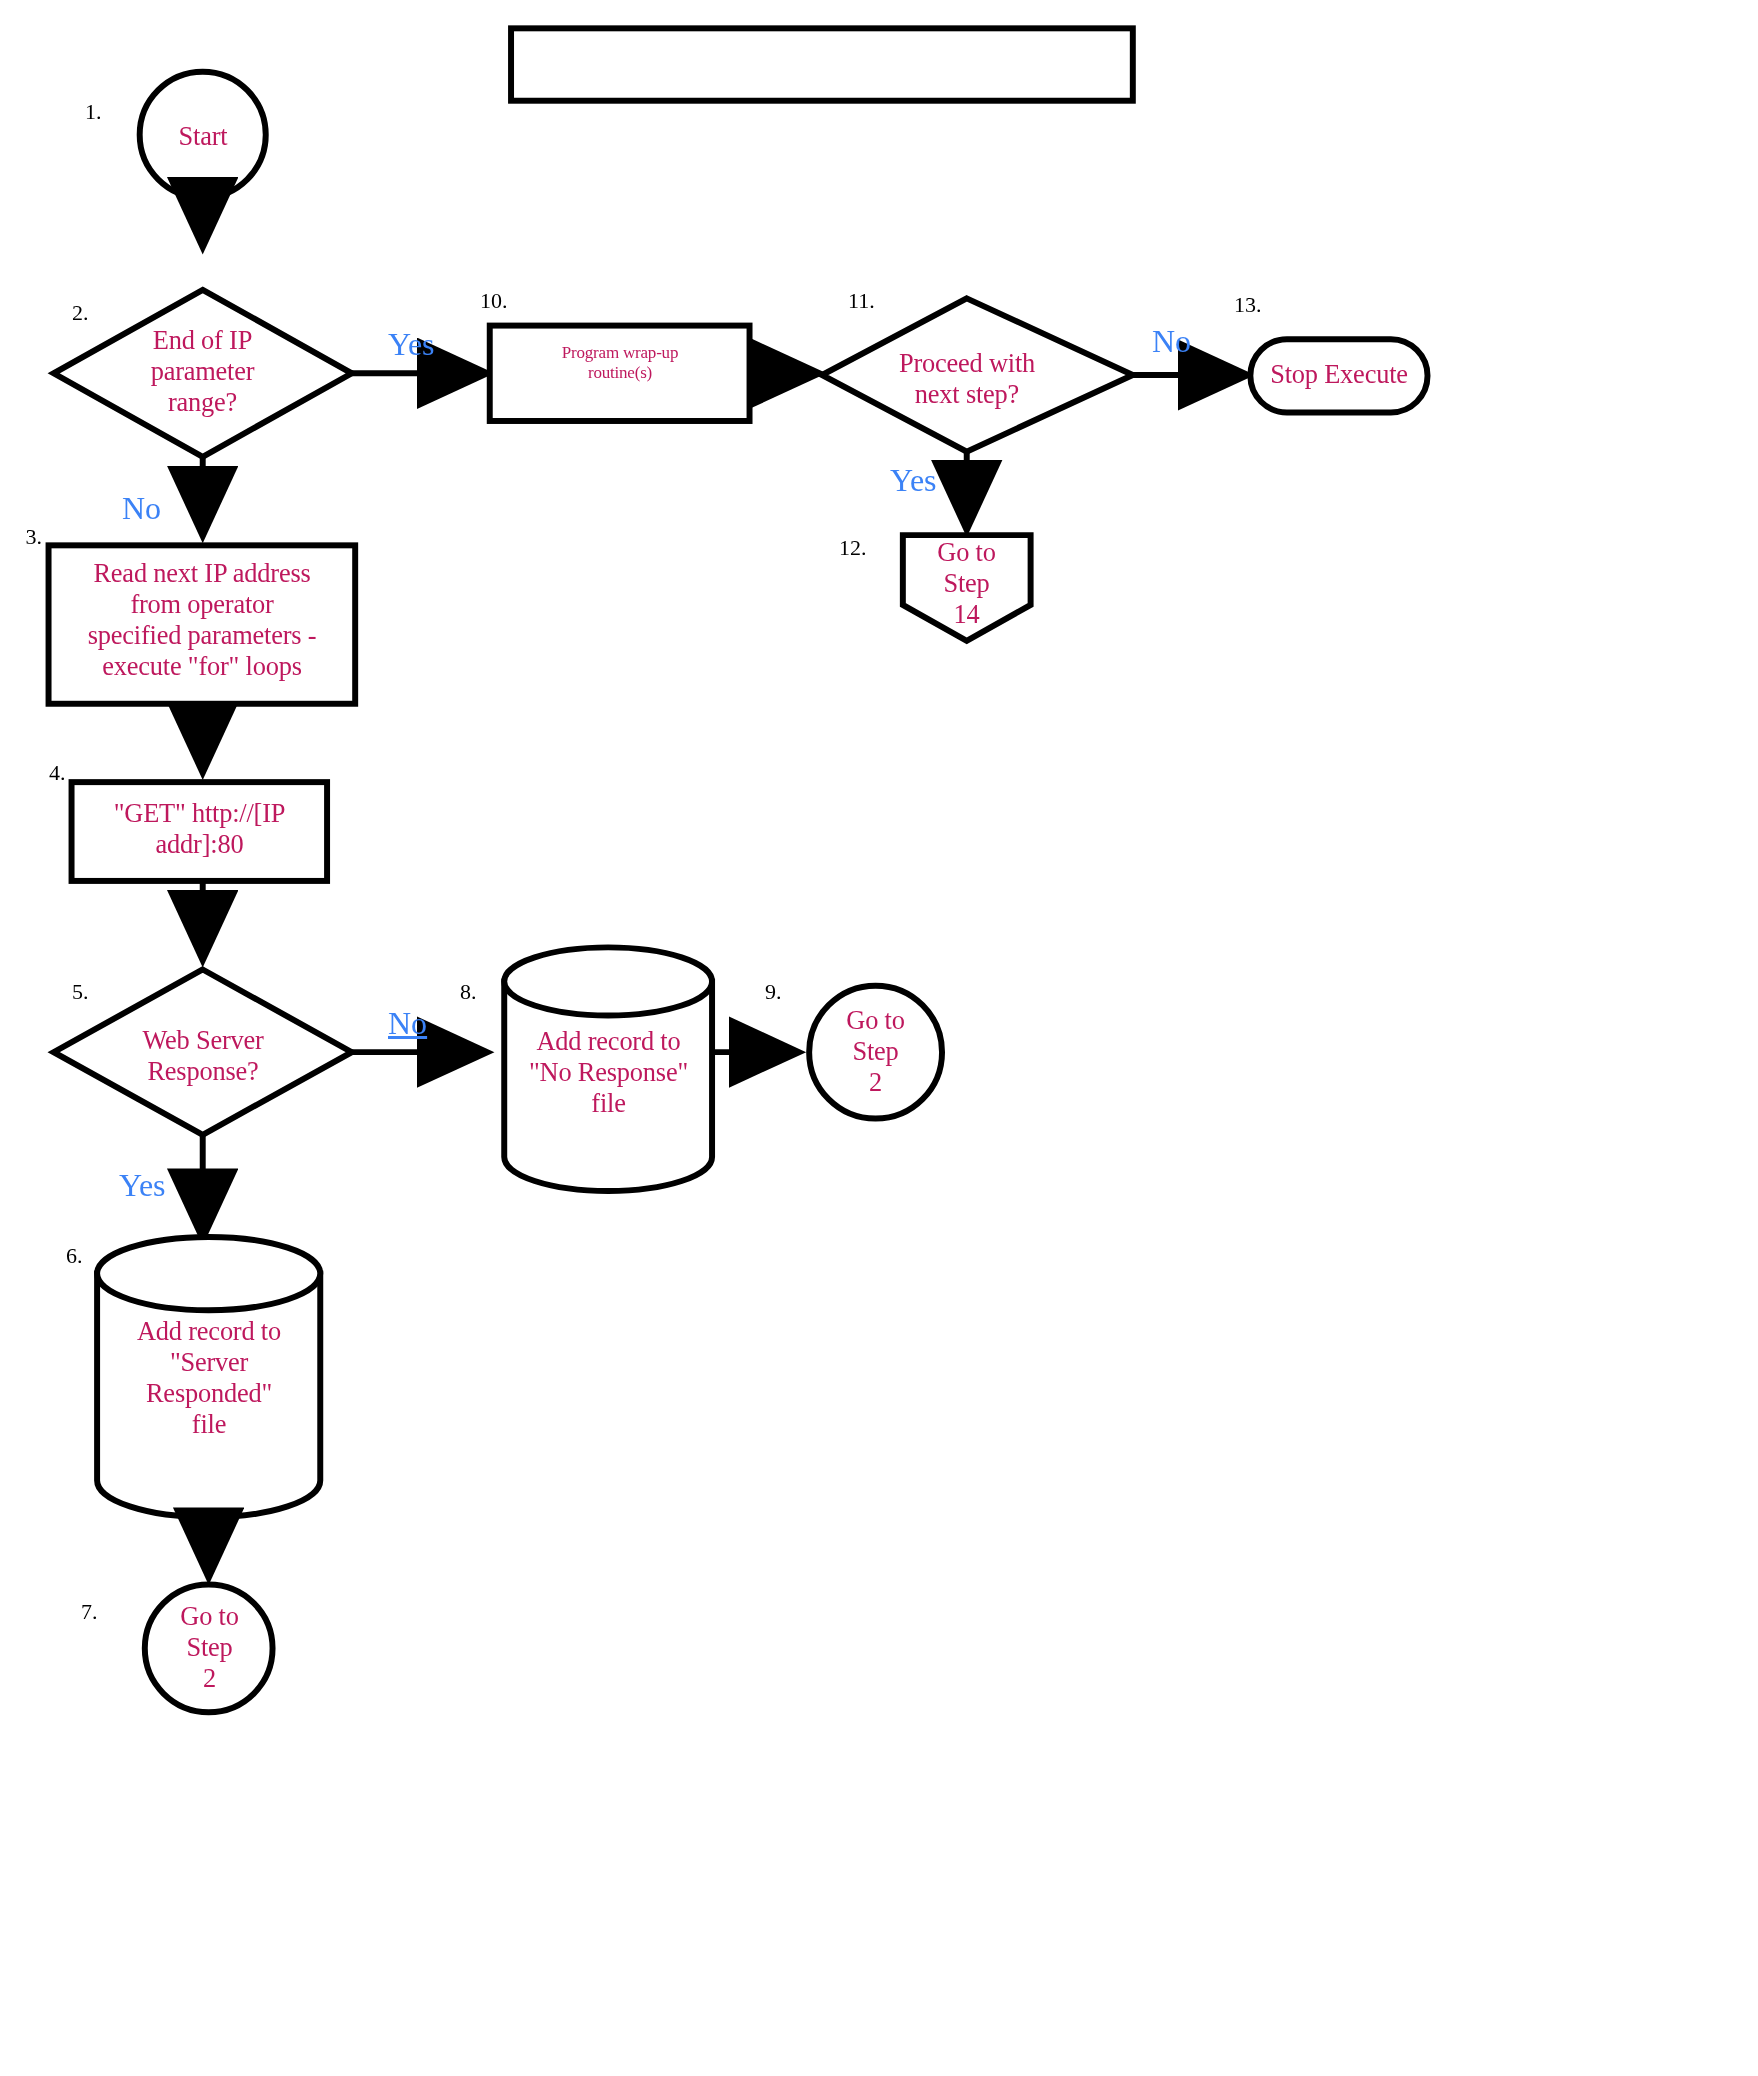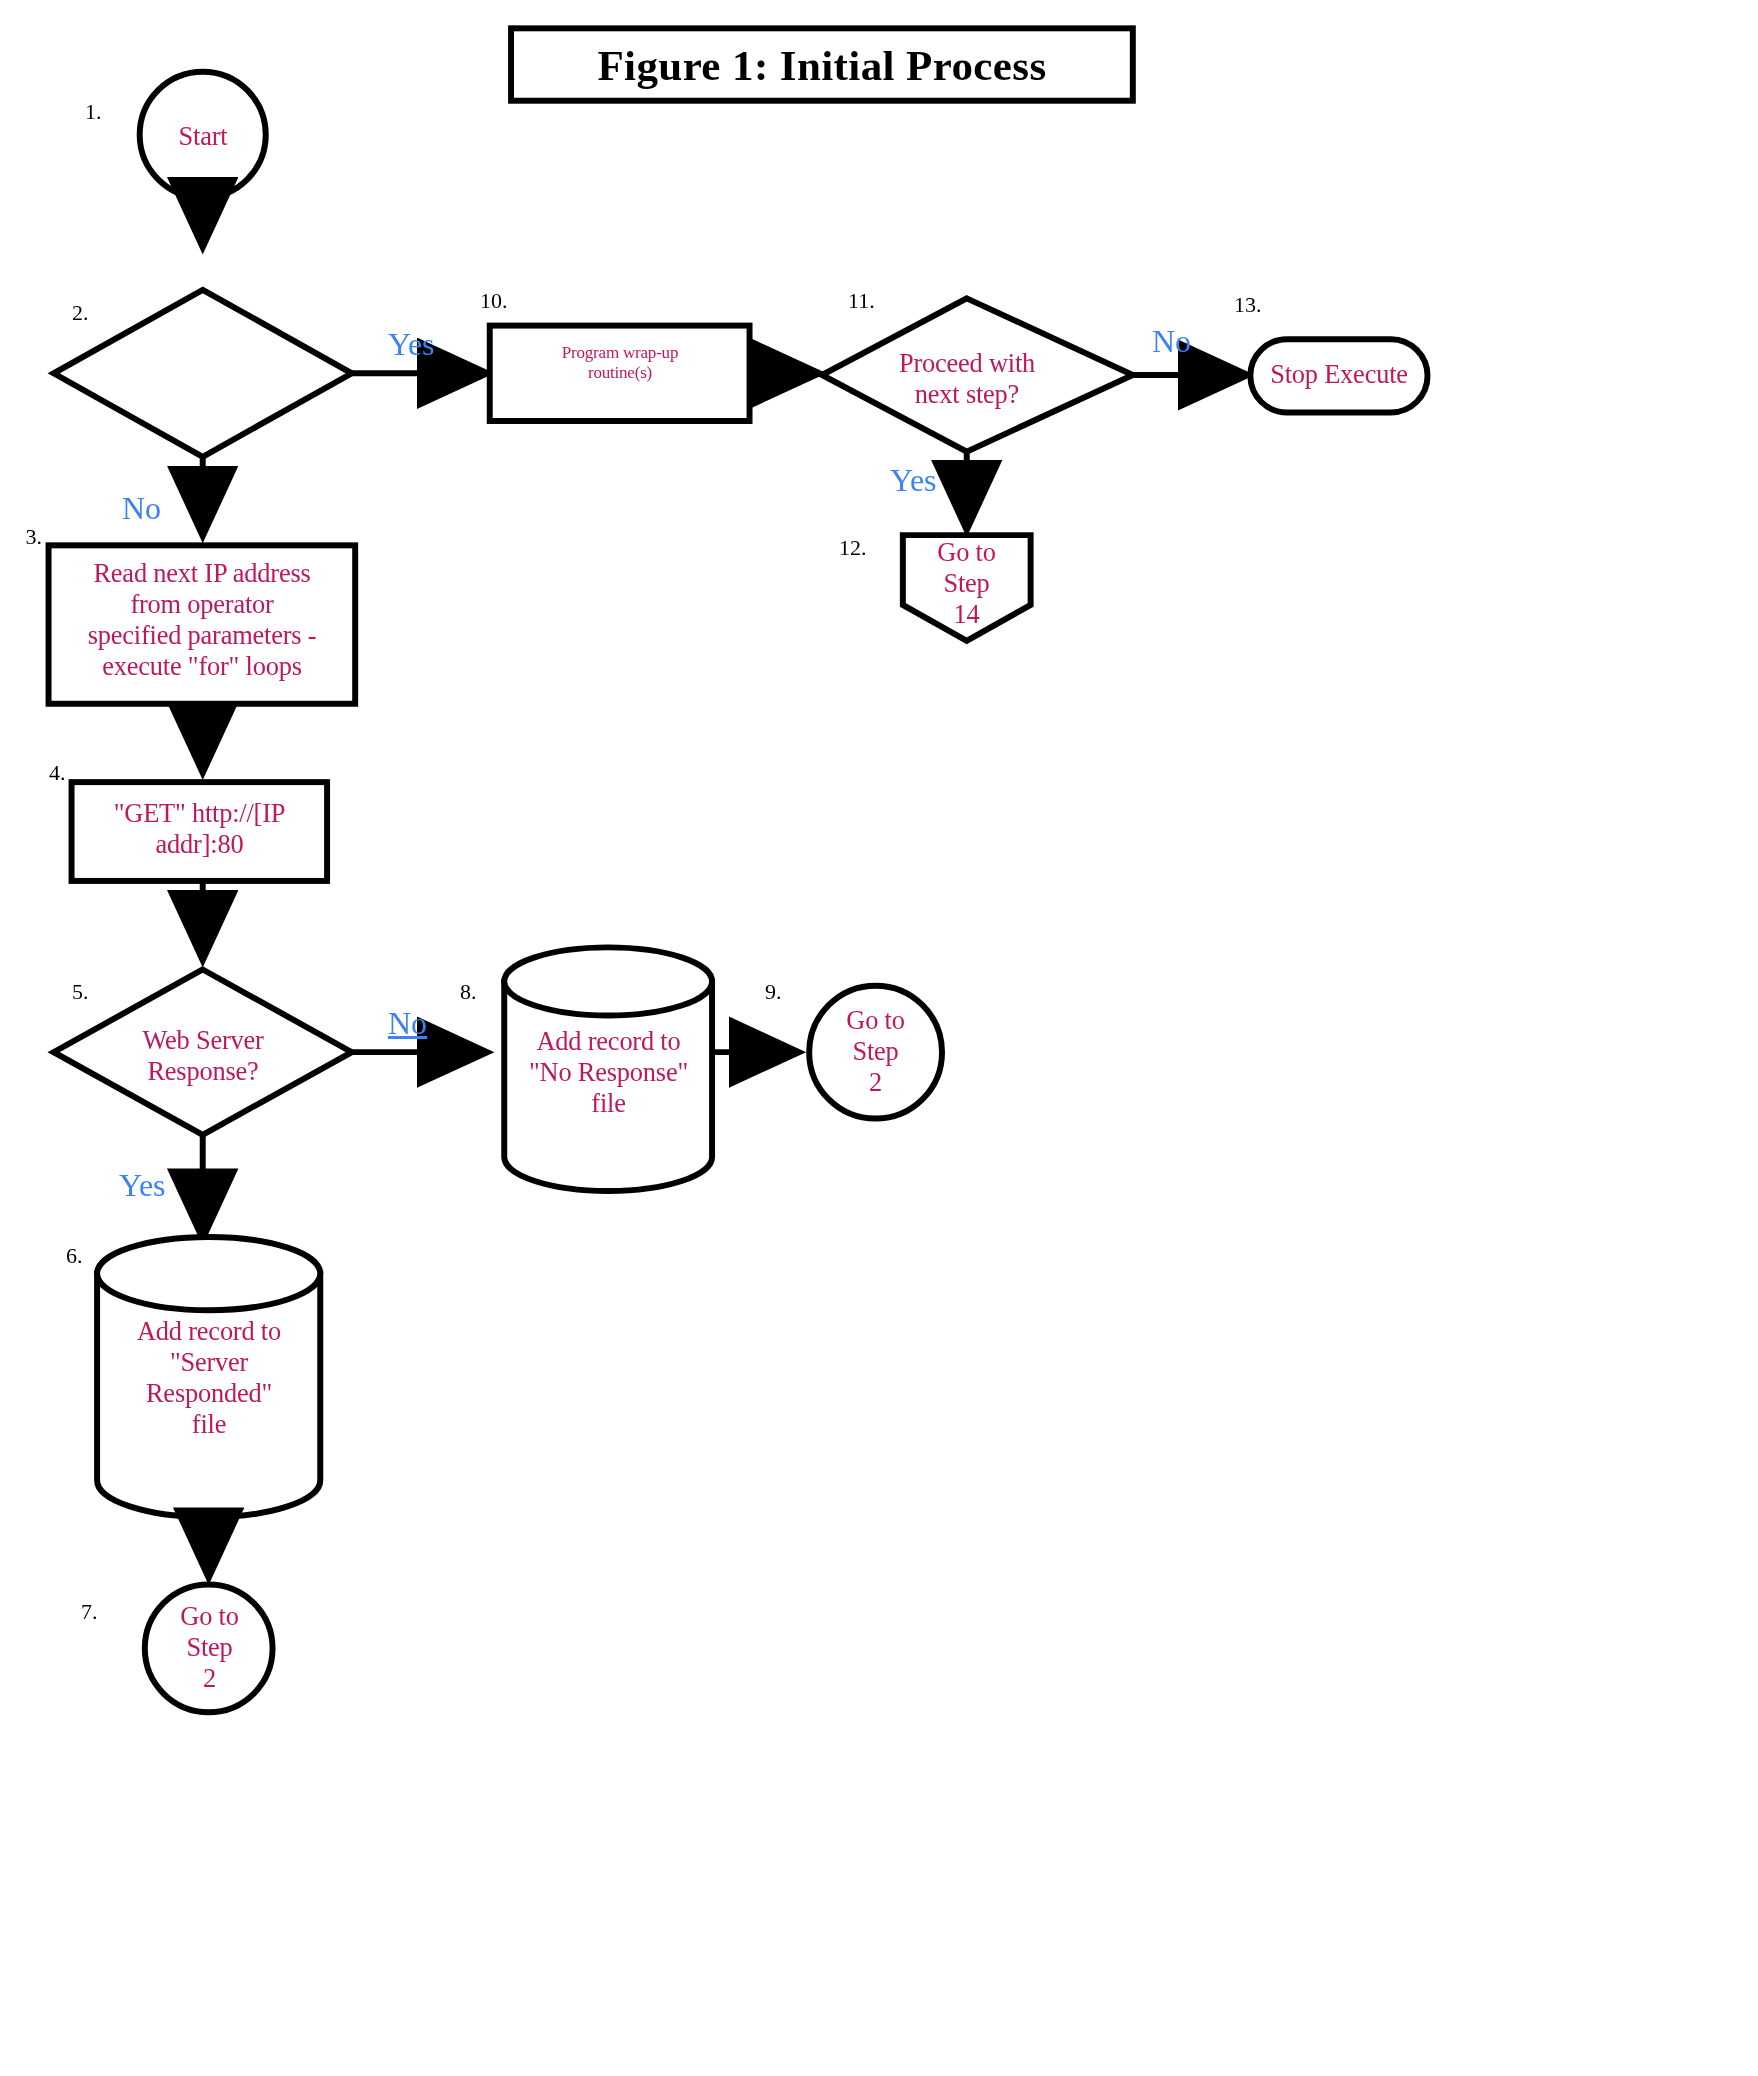--- a/index.html
+++ b/index.html
@@ -118,26 +118,28 @@
 
     <line x1="1330" y1="440" x2="1463" y2="440" stroke="#000" stroke-width="7" marker-end="url(#arrow)"></line>
 
     <line x1="1135" y1="530" x2="1135" y2="620" stroke="#000" stroke-width="7" marker-end="url(#arrow)"></line>
 
     <polygon points="1060,628 1210,628 1210,710 1135,752 1060,710" fill="#fff" stroke="#000" stroke-width="7"></polygon>
 
     <rect x="1468" y="398" width="208" height="86" rx="43" ry="43" fill="#fff" stroke="#000" stroke-width="7"></rect>
   </svg>
 
-  <div class="title-text" style="left:545px; top:44px; width:554px; text-align:center;">Figure 1:  Initial Process</div>
 
   <div class="step-num" style="left:85px; top:101px;">1.</div>
   <div class="txt node-text" style="left:139px; top:121px; width:128px;">Start</div>
 
   <div class="step-num" style="left:72px; top:302px;">2.</div>
+  <div class="txt node-text" style="left:109px; top:325px; width:187px;">End of IP
+parameter
+range?</div>
 
   <div class="edge-label" style="left:388px; top:328px;">Yes</div>
 
   <div class="edge-label" style="left:122px; top:492px;">No</div>
 
   <div class="step-num" style="left:25.6px; top:526px;">3.</div>
   <div class="txt node-text" style="left:53px; top:558px; width:298px;">Read next IP address
 from operator
 specified parameters -
 execute "for" loops</div>

